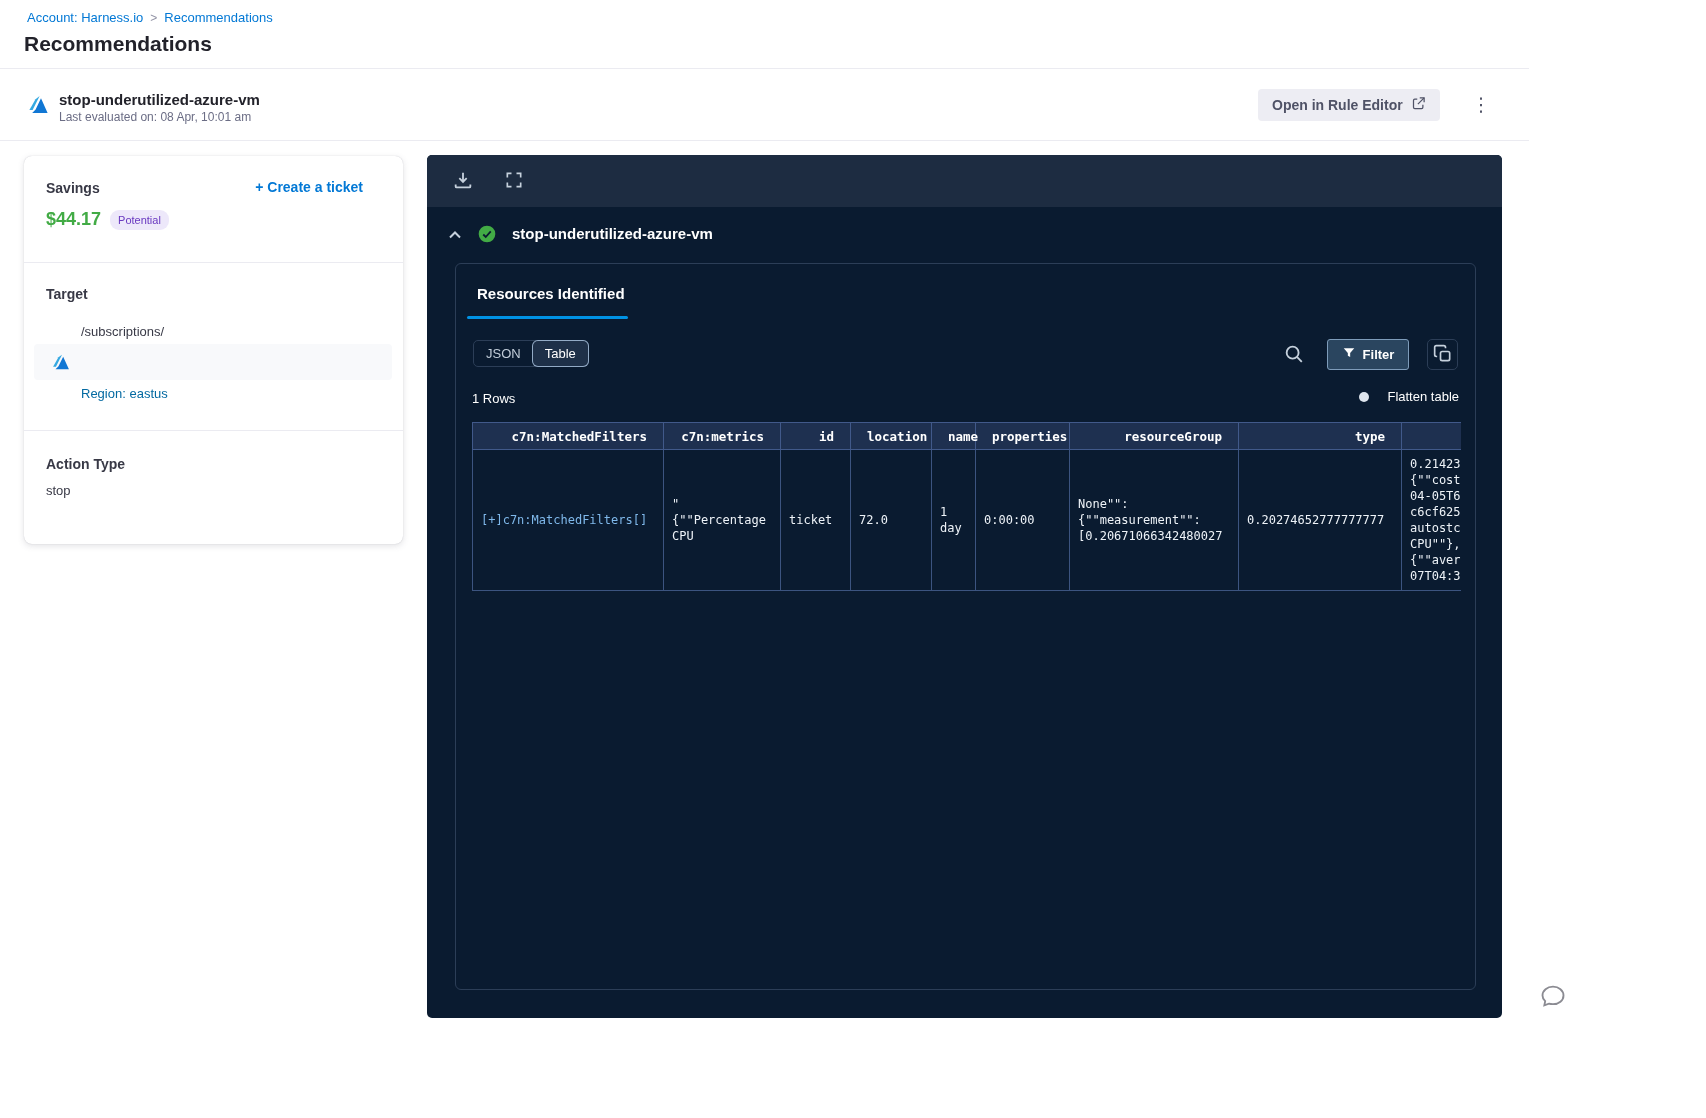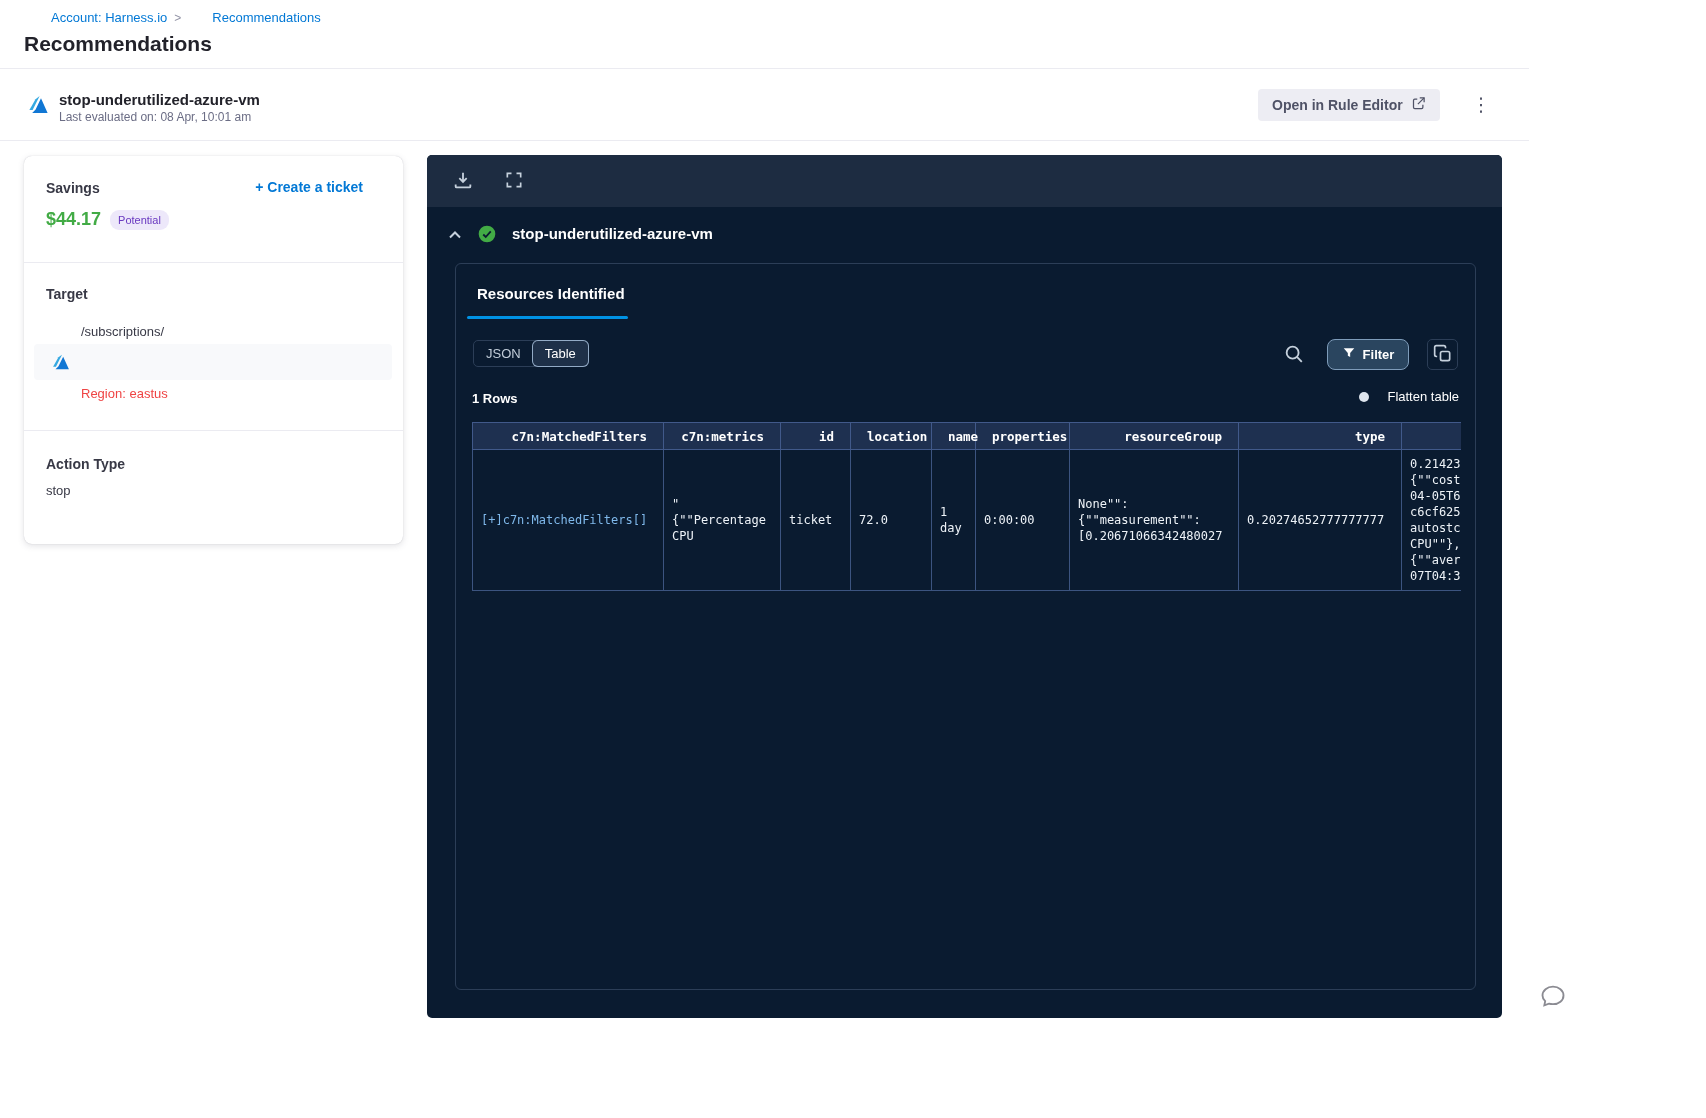--- a/index.html
+++ b/index.html
@@ -4,21 +4,21 @@
 <style>
   * { box-sizing: border-box; margin: 0; padding: 0; }
   html, body { width: 1706px; height: 1118px; }
   body {
     position: relative;
     background: #ffffff;
     font-family: "Liberation Sans", sans-serif;
     color: #383946;
     overflow: hidden;
   }
-  a { text-decoration: none; margin-left: 24px; }
+  a { text-decoration: none; }
 
   
   .breadcrumb { position: absolute; left: 27px; top: 10px; font-size: 13px; display: flex; gap: 7px; align-items: center; }
   .breadcrumb .crumb { color: #0278d5; cursor: pointer; }
   .breadcrumb .sep { color: #9293a5; font-size: 12px; }
   .page-title { position: absolute; left: 24px; top: 32px; font-size: 21px; font-weight: 700; color: #22222a; }
   .divider { position: absolute; left: 0; width: 1529px; height: 1px; background: #ebebf1; }
   .divider-1 { top: 68px; }
   .divider-2 { top: 140px; }
 
@@ -45,21 +45,21 @@
   .card .create-ticket { position: absolute; right: 40px; top: 23px; font-size: 14px; font-weight: 700; color: #0278d5; background: none; border: none; cursor: pointer; font-family: "Liberation Sans", sans-serif; }
   .card .amount-row { position: absolute; left: 22px; top: 53px; display: flex; align-items: center; gap: 9px; }
   .card .amount { font-size: 18px; font-weight: 700; color: #42ab45; }
   .card .badge { font-size: 11px; color: #6938c0; background: #ede8fa; border-radius: 9px; padding: 4px 8px; }
   .card .hr { position: absolute; left: 0; width: 100%; height: 1px; background: #ebebf1; }
   .hr-a { top: 106px; } .hr-b { top: 274px; }
   .card .target-label { position: absolute; left: 22px; top: 130px; font-size: 14px; font-weight: 700; }
   .card .target-path { position: absolute; left: 57px; top: 168px; font-size: 13px; color: #383946; }
   .card .target-band { position: absolute; left: 10px; top: 188px; width: 358px; height: 36px; background: #f8f9fb; border-radius: 4px; }
   .card .azure-small { position: absolute; left: 27px; top: 196px; width: 20px; height: 20px; }
-  .card .target-region { position: absolute; left: 57px; top: 230px; font-size: 13px; color: #ef4444; }
+  .card .target-region { position: absolute; left: 57px; top: 230px; font-size: 13px; color: #0369a1; }
   .card .action-label { position: absolute; left: 22px; top: 300px; font-size: 14px; font-weight: 700; }
   .card .action-value { position: absolute; left: 22px; top: 327px; font-size: 13px; }
 
   
   .panel { position: absolute; left: 427px; top: 155px; width: 1075px; height: 863px; background: #0a1b30; border-radius: 5px; }
   .panel-toolbar { position: absolute; left: 0; top: 0; width: 100%; height: 52px; background: #1d2c41; border-radius: 5px 5px 0 0; }
   .tool-btn { position: absolute; top: 14px; width: 24px; height: 24px; background: none; border: none; color: #c6d1dd; cursor: pointer; padding: 0; }
   .tool-download { left: 24px; } .tool-expand { left: 75px; }
   .title-row { position: absolute; left: 0; top: 66px; height: 28px; width: 100%; }
   .collapse-btn { position: absolute; left: 17px; top: 4px; width: 22px; height: 22px; background: none; border: none; color: #c6d1dd; cursor: pointer; padding: 0; }
@@ -71,27 +71,27 @@
   .tab { position: absolute; left: 21px; top: 21px; font-size: 15px; font-weight: 700; color: #ffffff; background: none; border: none; cursor: pointer; font-family: "Liberation Sans", sans-serif; }
   .tab-underline { position: absolute; left: 11px; top: 52px; width: 161px; height: 3px; background: #0092e4; border-radius: 2px; }
 
   .seg { position: absolute; left: 17px; top: 76px; display: inline-flex; border: 1px solid #2c3e57; border-radius: 5px; height: 27px; }
   .seg button { background: none; border: none; color: #c2cdd9; font-size: 13px; padding: 0 12px; cursor: pointer; font-family: "Liberation Sans", sans-serif; }
   .seg button.active { background: #1e3048; color: #fff; border-radius: 5px; box-shadow: 0 0 0 1px #93abc6; }
 
   .search-btn { position: absolute; left: 826px; top: 79px; width: 24px; height: 24px; background: none; border: none; color: #c6d1dd; cursor: pointer; padding: 0; }
   .filter-btn {
     position: absolute; left: 871px; top: 75px; width: 82px; height: 31px;
-    background: #2a455f; border: 1px solid #7e9cba; border-radius: 8px;
+    background: #2a455f; border: 1px solid #7e9cba; border-radius: 3px;
     display: inline-flex; align-items: center; justify-content: center; gap: 7px;
     color: #fff; font-size: 13px; font-weight: 700; cursor: pointer; font-family: "Liberation Sans", sans-serif;
   }
   .copy-btn { position: absolute; left: 971px; top: 75px; width: 31px; height: 31px; background: none; border: 1px solid #2c3e57; border-radius: 5px; color: #c6d1dd; cursor: pointer; padding: 4px; }
 
-  .rows-count { position: absolute; left: 16px; top: 127px; font-size: 13px; font-weight: 700; color: #ffffff; }
+  .rows-count { position: absolute; left: 16px; top: 127px; font-size: 13px; font-weight: 400; color: #ffffff; }
   .flatten { position: absolute; right: 16px; top: 125px; display: flex; align-items: center; gap: 18px; cursor: pointer; }
   .flatten .knob { width: 10px; height: 10px; border-radius: 50%; background: #dfe6ee; }
   .flatten .flabel { font-size: 13px; color: #ffffff; }
 
   
   .table-clip { position: absolute; left: 16px; top: 158px; width: 989px; overflow: hidden; }
   table.grid { border-collapse: collapse; table-layout: fixed; width: 1049px; }
   table.grid th {
     background: #1e3050; border: 1px solid #41598a; color: #fff;
     font-family: "DejaVu Sans Mono", monospace; font-size: 12.5px; font-weight: 700;

